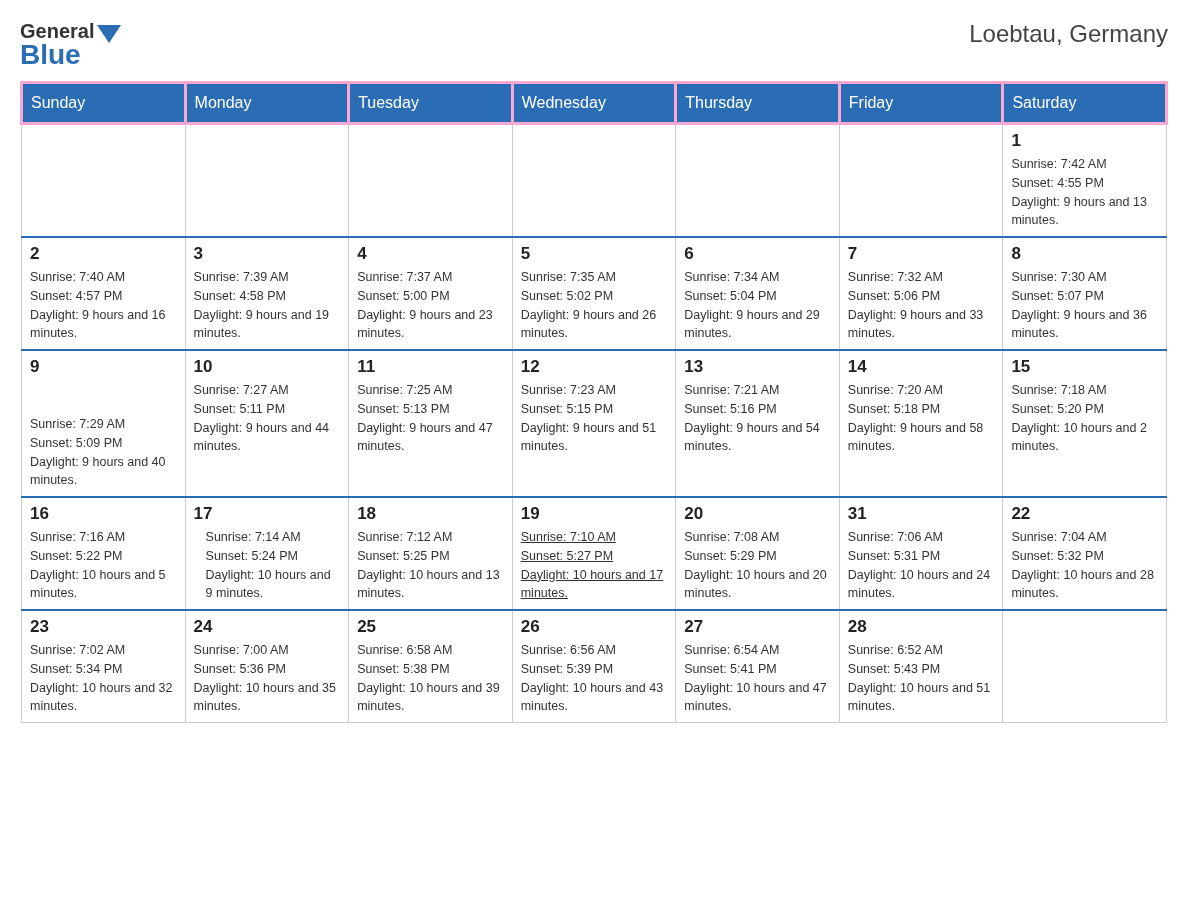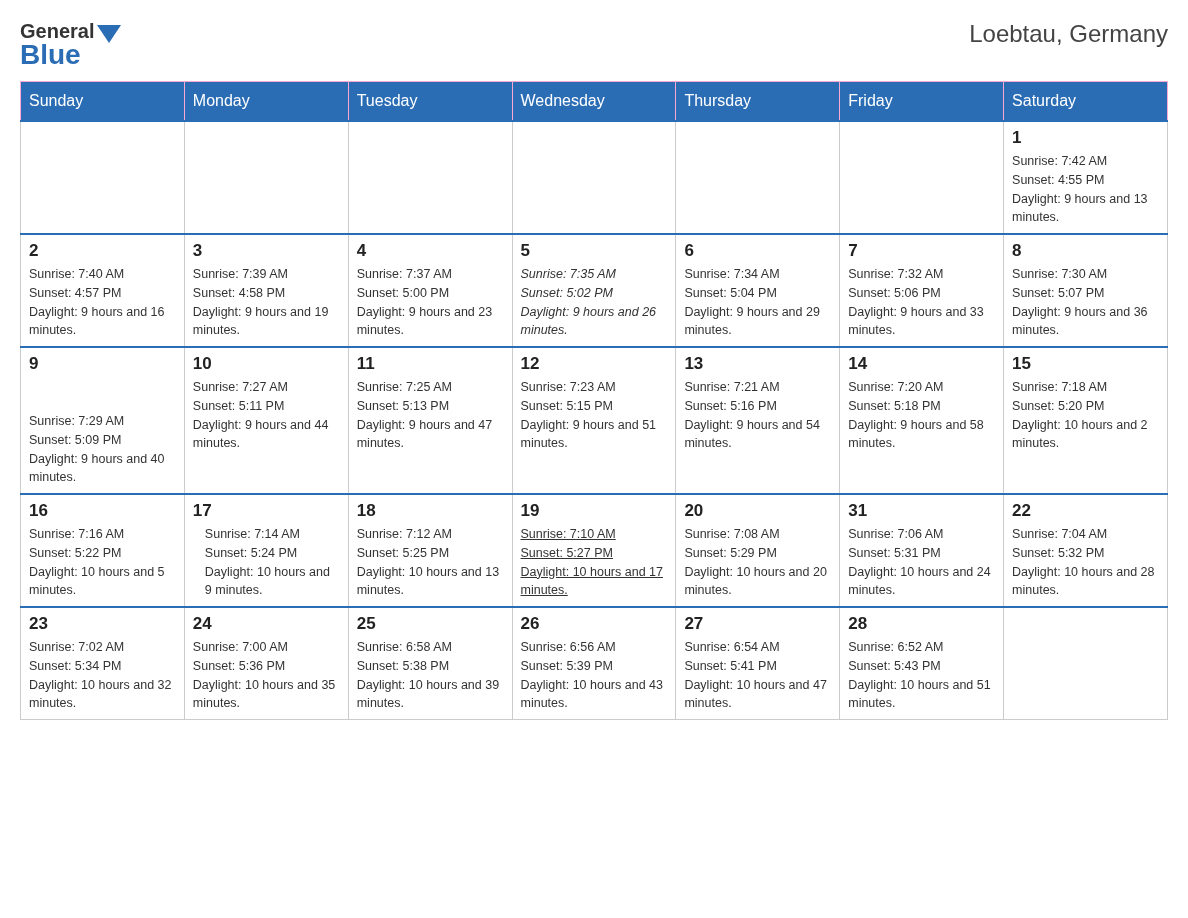--- a/index.html
+++ b/index.html
@@ -62,21 +62,21 @@
       width: 100%;
       border-collapse: collapse;
     }
     .calendar th {
       background-color: #2a6db5;
       color: #fff;
       padding: 10px 8px;
       text-align: left;
       font-size: 16px;
       font-weight: normal;
-      border: 1px solid #f9a8d4;
+      border: 3px solid #f9a8d4;
     }
     .calendar td {
       border: 1px solid #ccc;
       vertical-align: top;
       padding: 6px 8px;
       width: 14.28%;
       min-height: 100px;
       background: #fff;
     }
     .calendar tr:first-child td {
@@ -158,21 +158,21 @@
 Daylight: 9 hours and 19 minutes.</div>
         </td>
         <td>
           <span class="day-number">4</span>
           <div class="day-info" style="white-space: pre-line;">Sunrise: 7:37 AM
 Sunset: 5:00 PM
 Daylight: 9 hours and 23 minutes.</div>
         </td>
         <td>
           <span class="day-number">5</span>
-          <div class="day-info" style="white-space: pre-line; font-style: italic;">Sunrise: 7:35 AM
+          <div class="day-info" style="white-space: pre-line;">Sunrise: 7:35 AM
 Sunset: 5:02 PM
 Daylight: 9 hours and 26 minutes.</div>
         </td>
         <td>
           <span class="day-number">6</span>
           <div class="day-info" style="white-space: pre-line;">Sunrise: 7:34 AM
 Sunset: 5:04 PM
 Daylight: 9 hours and 29 minutes.</div>
         </td>
         <td>

